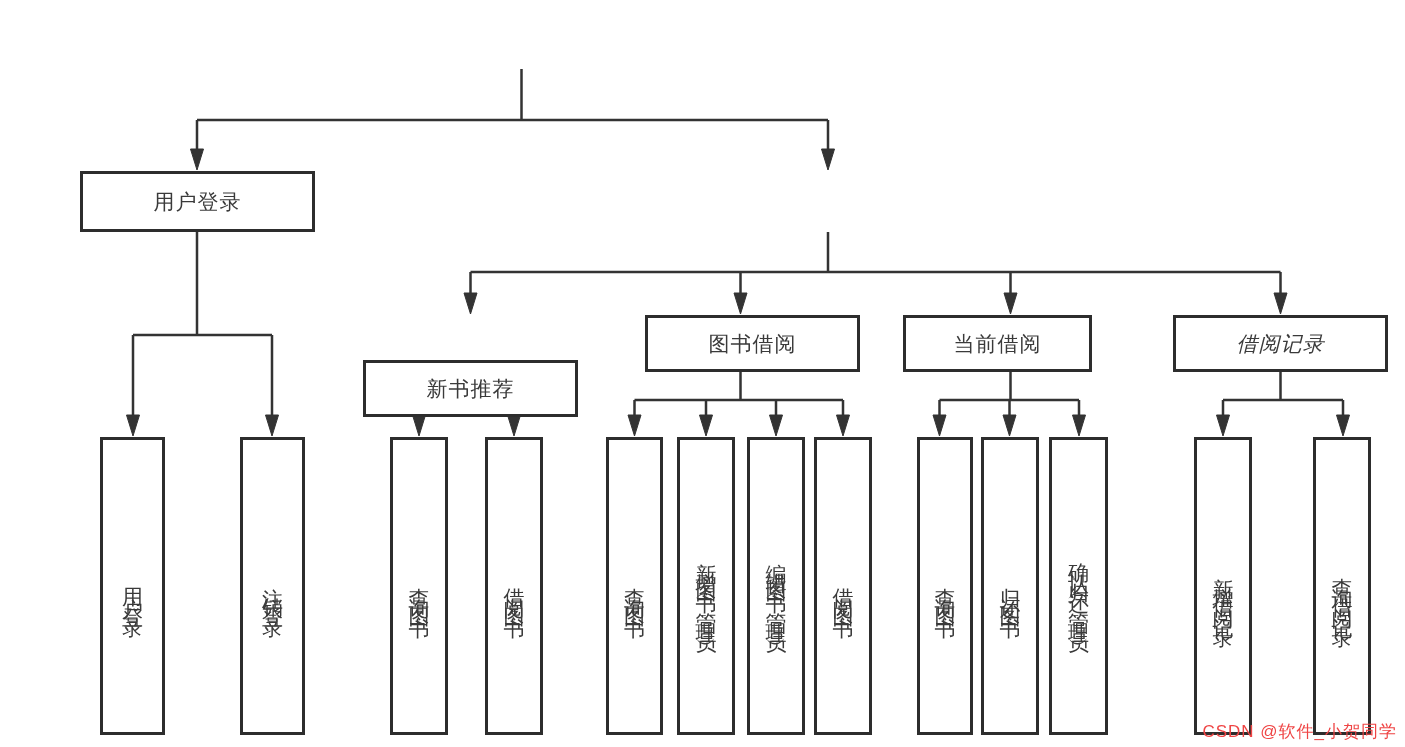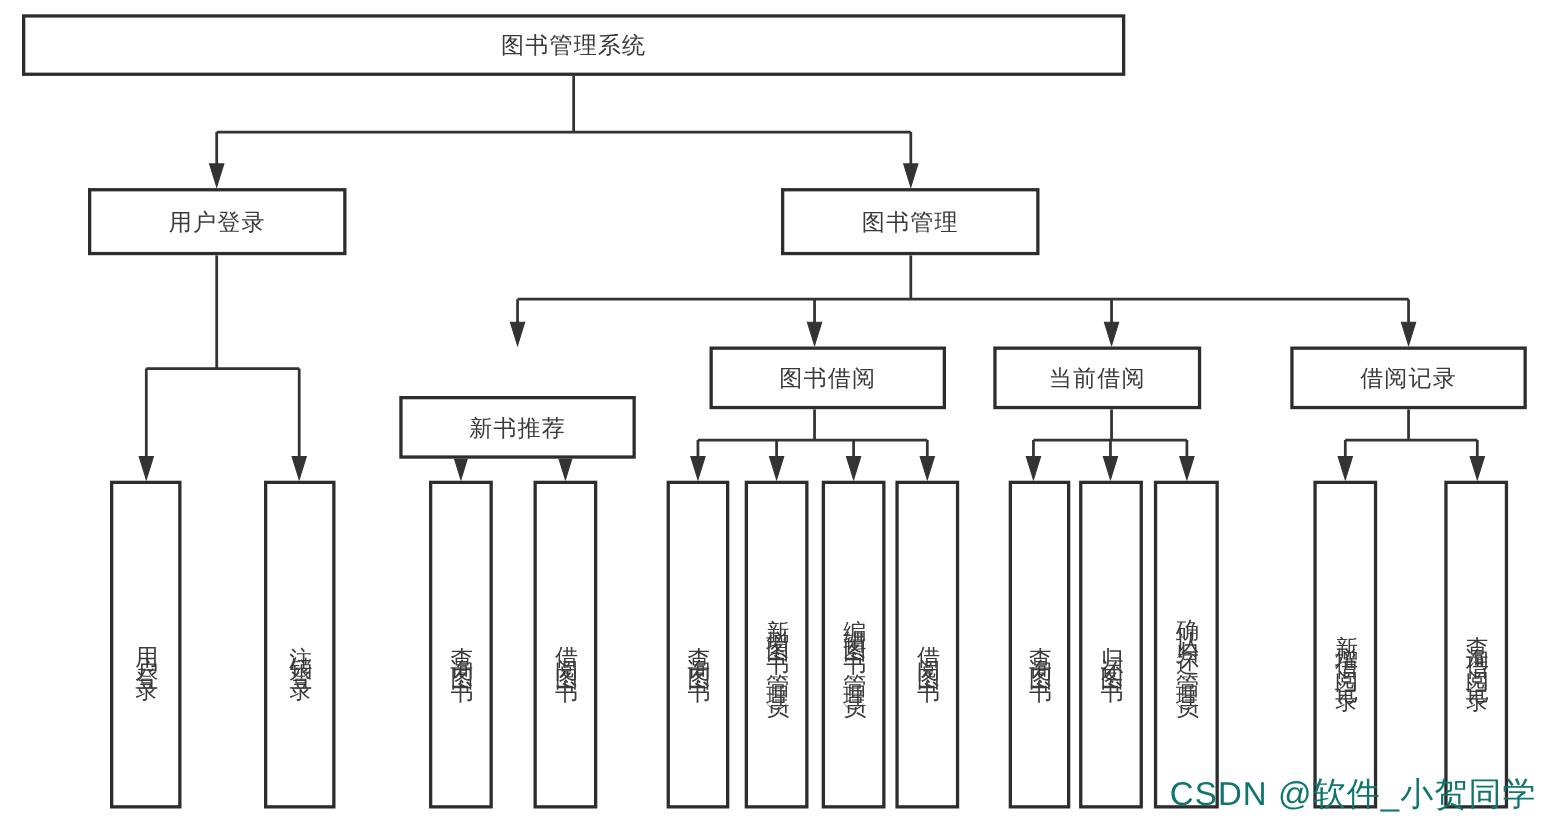--- a/index.html
+++ b/index.html
@@ -19,39 +19,39 @@
     writing-mode:vertical-rl; text-orientation:mixed;
     letter-spacing:10px; line-height:1.15; margin-inline-end:-10px;
   }
   
   .n-root   { left:20px;  top:13px;  width:1003px; height:56px; }
   .n-login  { left:80px;  top:171px; width:235px;  height:61px; }
   .n-mgmt   { left:710px; top:171px; width:235px;  height:61px; }
   .n-l3a { left:363px;  top:315px; width:215px; height:57px;margin-top:45px; }
   .n-l3b { left:633px;  top:315px; width:215px; height:57px;margin-left:12px; }
   .n-l3c { left:903px;  top:315px; width:189px; height:57px; }
-  .n-l3d { left:1173px; top:315px; width:215px; height:57px; }
+  .n-l3d { left:1173px; top:315px; width:215px; height:57px;font-style:italic; }
   
   .vnode { top:437px; height:298px; }
   .n-f1  { left:100px;  width:65px; }
   .n-f2  { left:240px;  width:65px; }
   .n-f3  { left:390px;  width:58px; }
   .n-f4  { left:485px;  width:58px; }
   .n-f5  { left:606px;  width:57px; }
   .n-f6  { left:677px;  width:58px; }
   .n-f7  { left:747px;  width:58px; }
   .n-f8  { left:814px;  width:58px; }
   .n-f9  { left:917px;  width:56px; }
   .n-f10 { left:981px;  width:58px; }
   .n-f11 { left:1049px; width:59px; }
   .n-f12 { left:1194px; width:58px; }
   .n-f13 { left:1313px; width:58px; }
   .watermark {
     position:absolute; right:8px; bottom:4px; z-index:5;
-    font-size:30px; color:#0f766e; letter-spacing:1px; white-space:nowrap;text-align:center;
+    font-size:17px; color:#ef4444; letter-spacing:1px; white-space:nowrap;text-align:center;
   }
   .wires path { stroke:#333333; stroke-width:2.5; fill:none; }
   .wires polygon { fill:#333333; stroke:#333333; stroke-width:1; }
 </style>
 </head>
 <body>
 
 <div class="canvas">
 
   <svg class="wires" viewBox="0 0 1405 747" xmlns="http://www.w3.org/2000/svg">
@@ -97,29 +97,23 @@
       <polygon points="1072.5,415 1085.5,415 1079,436"></polygon>
     </g>
 
     <g>
       <path d="M1280.5 372 V400 M1223 400 H1343 M1223 400 V417 M1343 400 V417"></path>
       <polygon points="1216.5,415 1229.5,415 1223,436"></polygon>
       <polygon points="1336.5,415 1349.5,415 1343,436"></polygon>
     </g>
   </svg>
 
-  <div class="node n-root">
-    <span>图书管理系统</span>
-  </div>
 
   <div class="node n-login">
     <span>用户登录</span>
-  </div>
-  <div class="node n-mgmt">
-    <span>图书管理</span>
   </div>
 
   <div class="node n-l3a">
     <span>新书推荐</span>
   </div>
   <div class="node n-l3b">
     <span>图书借阅</span>
   </div>
   <div class="node n-l3c">
     <span>当前借阅</span>

